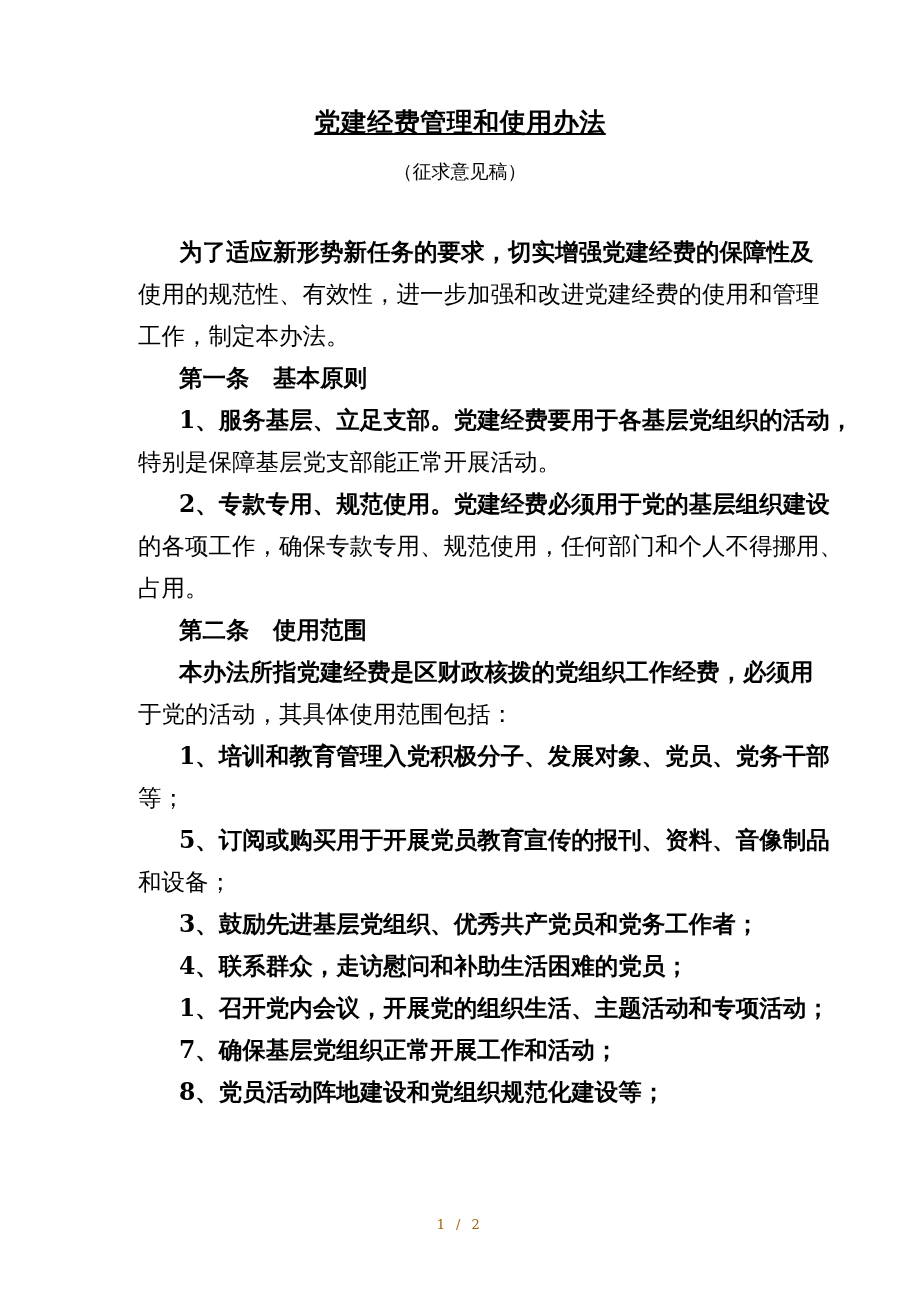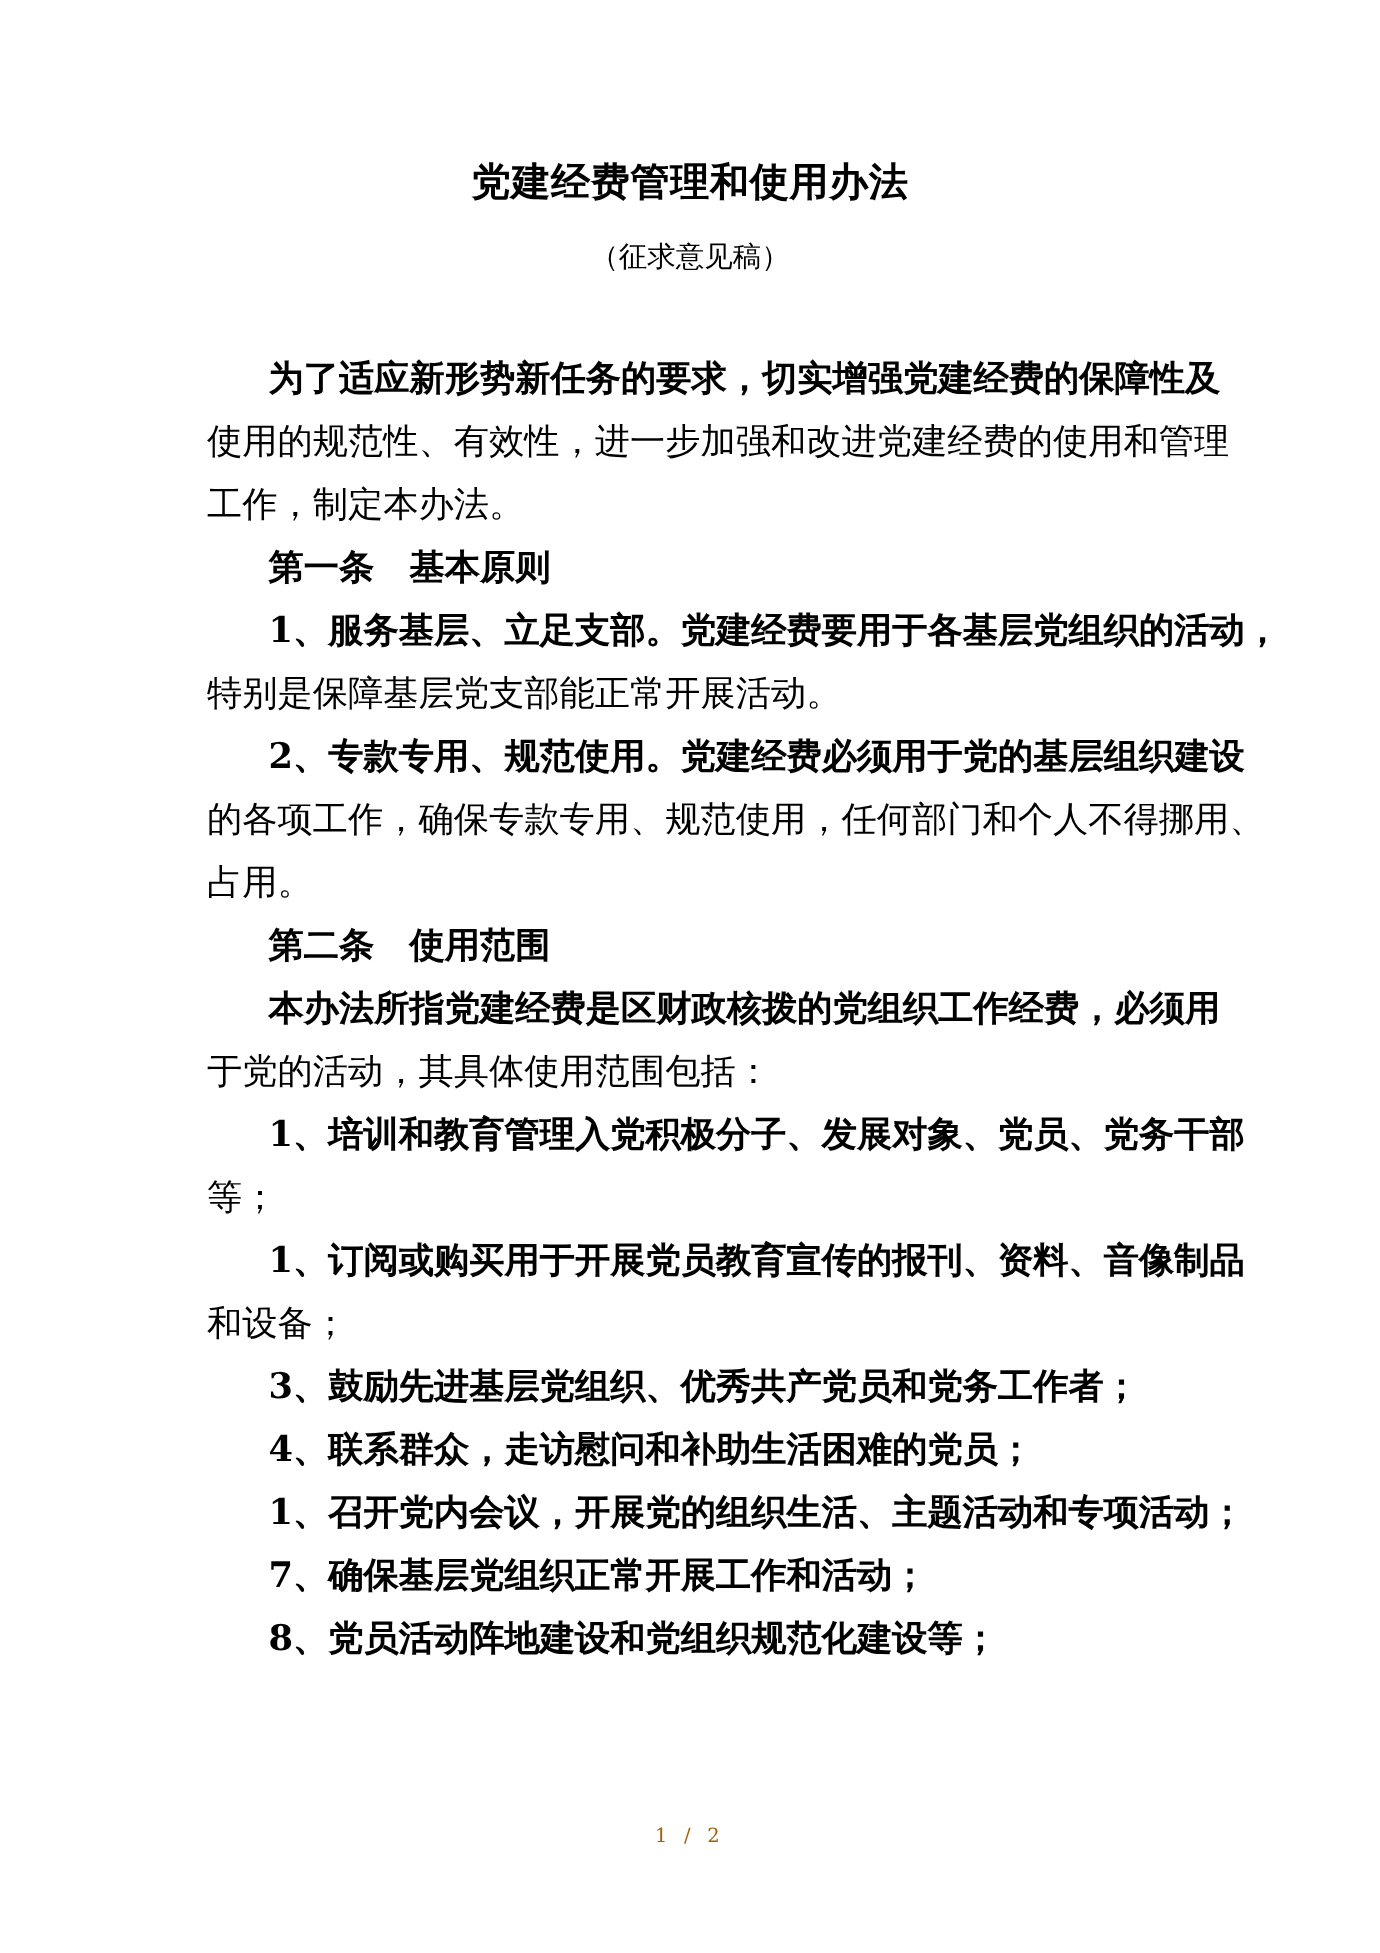--- a/index.html
+++ b/index.html
@@ -21,20 +21,21 @@
     top: 104px;
     left: 0;
     width: 100%;
     margin: 0;
     text-align: center;
     font-family: "DejaVu Sans", "Liberation Sans", sans-serif;
     font-weight: 700;
     font-size: 26px;
     line-height: 36px;
     letter-spacing: 0.5px;
+    text-decoration: underline;
   }
   .doc-subtitle {
     position: absolute;
     top: 156px;
     left: 0;
     width: 100%;
     text-align: center;
     font-size: 19px;
     line-height: 30px;
   }
@@ -82,21 +83,21 @@
       <div class="text-line first">1、服务基层、立足支部。党建经费要用于各基层党组织的活动，</div>
       <div class="text-line">特别是保障基层党支部能正常开展活动。</div>
       <div class="text-line first">2、专款专用、规范使用。党建经费必须用于党的基层组织建设</div>
       <div class="text-line">的各项工作，确保专款专用、规范使用，任何部门和个人不得挪用、</div>
       <div class="text-line">占用。</div>
       <div class="text-line first">第二条　使用范围</div>
       <div class="text-line first">本办法所指党建经费是区财政核拨的党组织工作经费，必须用</div>
       <div class="text-line">于党的活动，其具体使用范围包括：</div>
       <div class="text-line first">1、培训和教育管理入党积极分子、发展对象、党员、党务干部</div>
       <div class="text-line">等；</div>
-      <div class="text-line first">1、订阅或购买用于开展党员教育宣传的报刊、资料、音像制品</div>
+      <div class="text-line first">5、订阅或购买用于开展党员教育宣传的报刊、资料、音像制品</div>
       <div class="text-line">和设备；</div>
       <div class="text-line first">3、鼓励先进基层党组织、优秀共产党员和党务工作者；</div>
       <div class="text-line first">4、联系群众，走访慰问和补助生活困难的党员；</div>
       <div class="text-line first">1、召开党内会议，开展党的组织生活、主题活动和专项活动；</div>
       <div class="text-line first">7、确保基层党组织正常开展工作和活动；</div>
       <div class="text-line first">8、党员活动阵地建设和党组织规范化建设等；</div>
     </div>
 
   <div class="doc-footer">
     <span>1 / 2</span>

